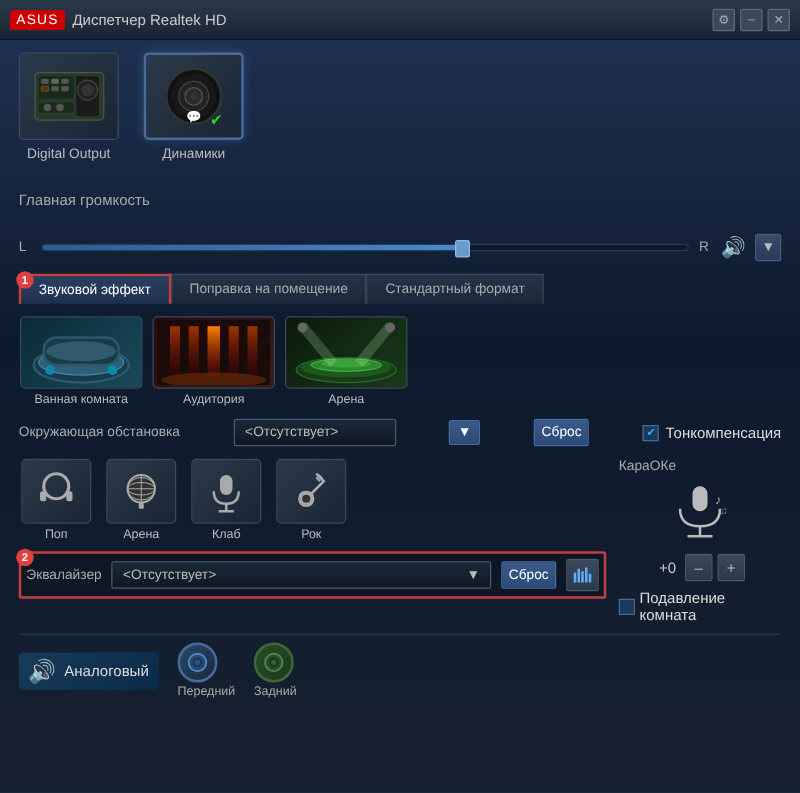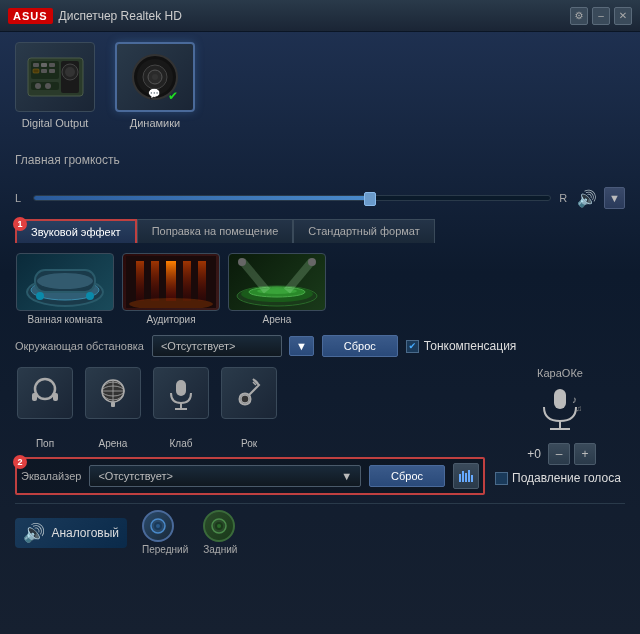--- a/index.html
+++ b/index.html
@@ -23,21 +23,21 @@
       border-bottom: 1px solid #0a1525;
     }
     .title-bar-logo {
       display: flex;
       align-items: center;
       gap: 6px;
     }
     .asus-logo {
       background: #c00;
       color: white;
-      font-weight: bold;
+      font-weight: normal;
       font-size: 11px;
       padding: 2px 5px;
       border-radius: 2px;
       letter-spacing: 1px;
     }
     .title-bar-text {
       color: #ccc;
       font-size: 12px;
       flex: 1;
       margin-left: 6px;
@@ -242,20 +242,21 @@
       text-overflow: ellipsis;
       white-space: nowrap;
     }
 
     
     .env-row {
       display: flex;
       align-items: center;
       gap: 8px;
       margin-bottom: 10px;
+      justify-content: space-between;
     }
     .env-label {
       color: #aaa;
       font-size: 11px;
       min-width: 65px;
       text-align: center;
     }
     .dropdown {
       background: linear-gradient(180deg, #1a2a3a, #101820);
       border: 1px solid #4a5a6a;
@@ -274,21 +275,21 @@
       padding: 3px 6px;
       font-size: 11px;
       cursor: pointer;
       border-radius: 2px;
       margin-left: -1px;
     }
     .reset-btn {
       background: linear-gradient(180deg, #3a5a8a, #2a4a7a);
       border: 1px solid #4a6a9a;
       color: white;
-      padding: 4px 21px;
+      padding: 4px 5px;
       font-size: 11px;
       cursor: pointer;
       border-radius: 2px;
     }
     .checkbox-row {
       display: flex;
       align-items: center;
       gap: 5px;
       cursor: pointer;
     }
@@ -310,21 +311,21 @@
     .eq-section {
       flex: 1;
     }
     .karaoke-section {
       width: 130px;
     }
     .karaoke-label {
       color: #aaa;
       font-size: 11px;
       margin-bottom: 6px;
-      text-align: center;
+      text-align: left;
     }
     .karaoke-icon-area {
       display: flex;
       justify-content: center;
       margin-bottom: 6px;
     }
     .karaoke-controls {
       display: flex;
       align-items: center;
       justify-content: center;
@@ -365,21 +366,21 @@
       width: 56px; height: 52px;
       background: linear-gradient(135deg, #2a3a4a, #1a2535);
       border-radius: 4px;
       border: 1px solid #3a4a5a;
       display: flex; align-items: center; justify-content: center;
       font-size: 22px;
     }
     .genre-label {
       font-size: 10px;
       color: #bbb;
-      margin-top: 19px;
+      margin-top: 3px;
     }
 
     
     .eq-row {
       display: flex;
       align-items: center;
       gap: 8px;
       border: 2px solid #c04040;
       padding: 4px;
       border-radius: 2px;
@@ -728,21 +729,21 @@
           <text x="46" y="26" font-size="8" fill="#888">♫</text>
         </svg>
       </div>
       <div class="karaoke-controls">
         <span class="kk-value">+0</span>
         <div class="kk-btn">–</div>
         <div class="kk-btn">+</div>
       </div>
       <div class="suppress-checkbox">
         <div class="checkbox"></div>
-        <span>Подавление голоса</span>
+        <span>Подавление комната</span>
       </div>
     </div>
   </div>
 
   <div class="bottom-bar">
     <div class="analog-badge">
       <span class="analog-logo">🔊</span>
       <span>Аналоговый</span>
     </div>
     <div class="bottom-item">

